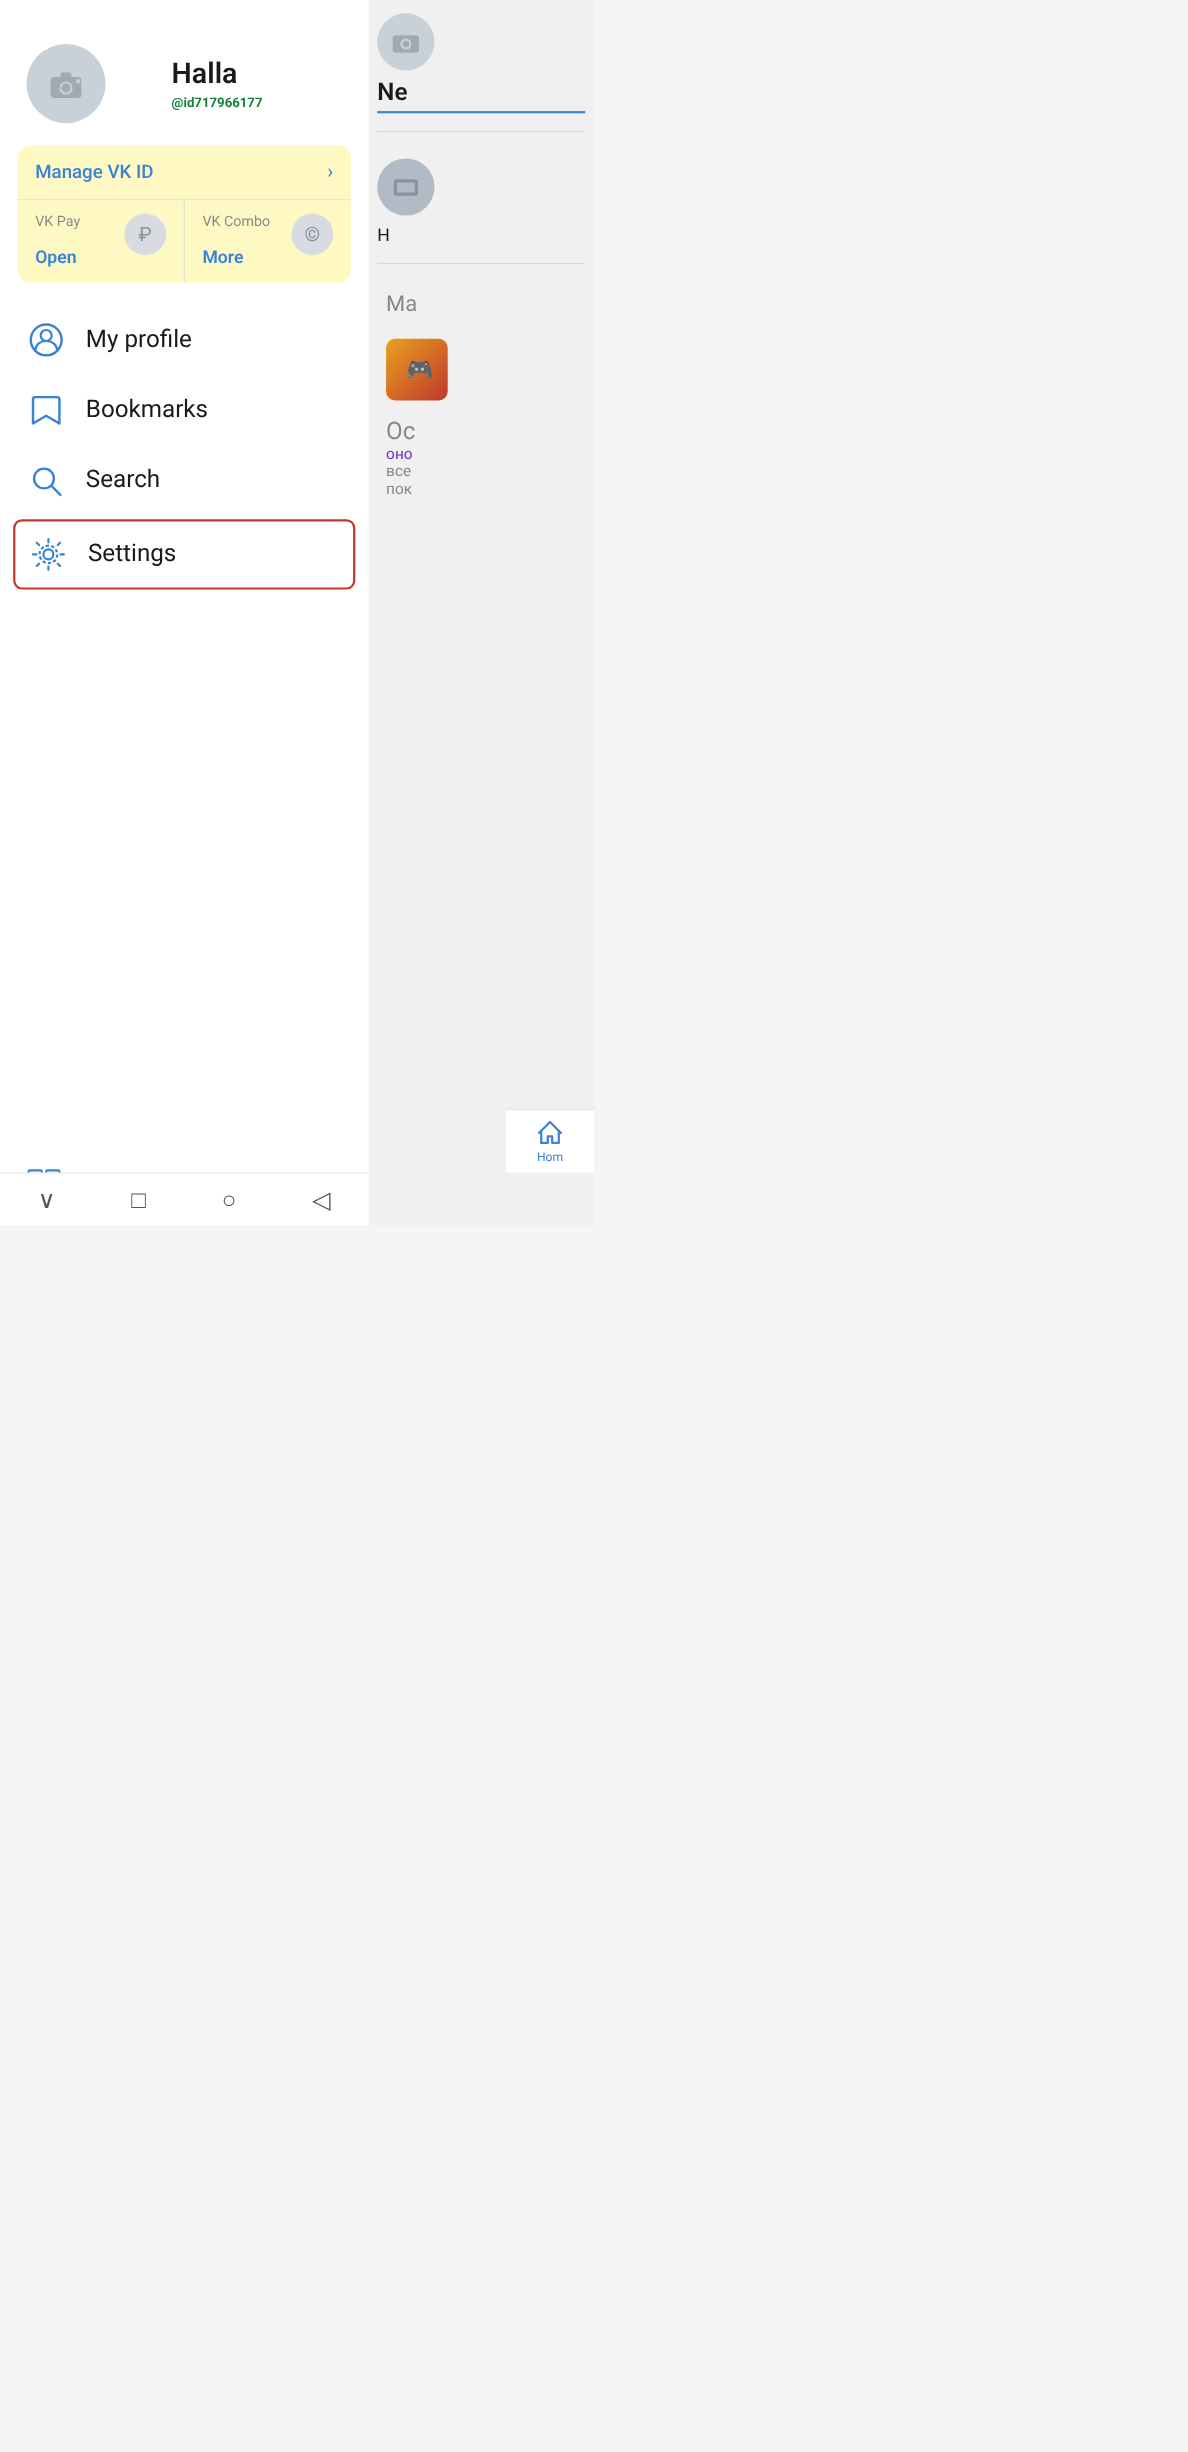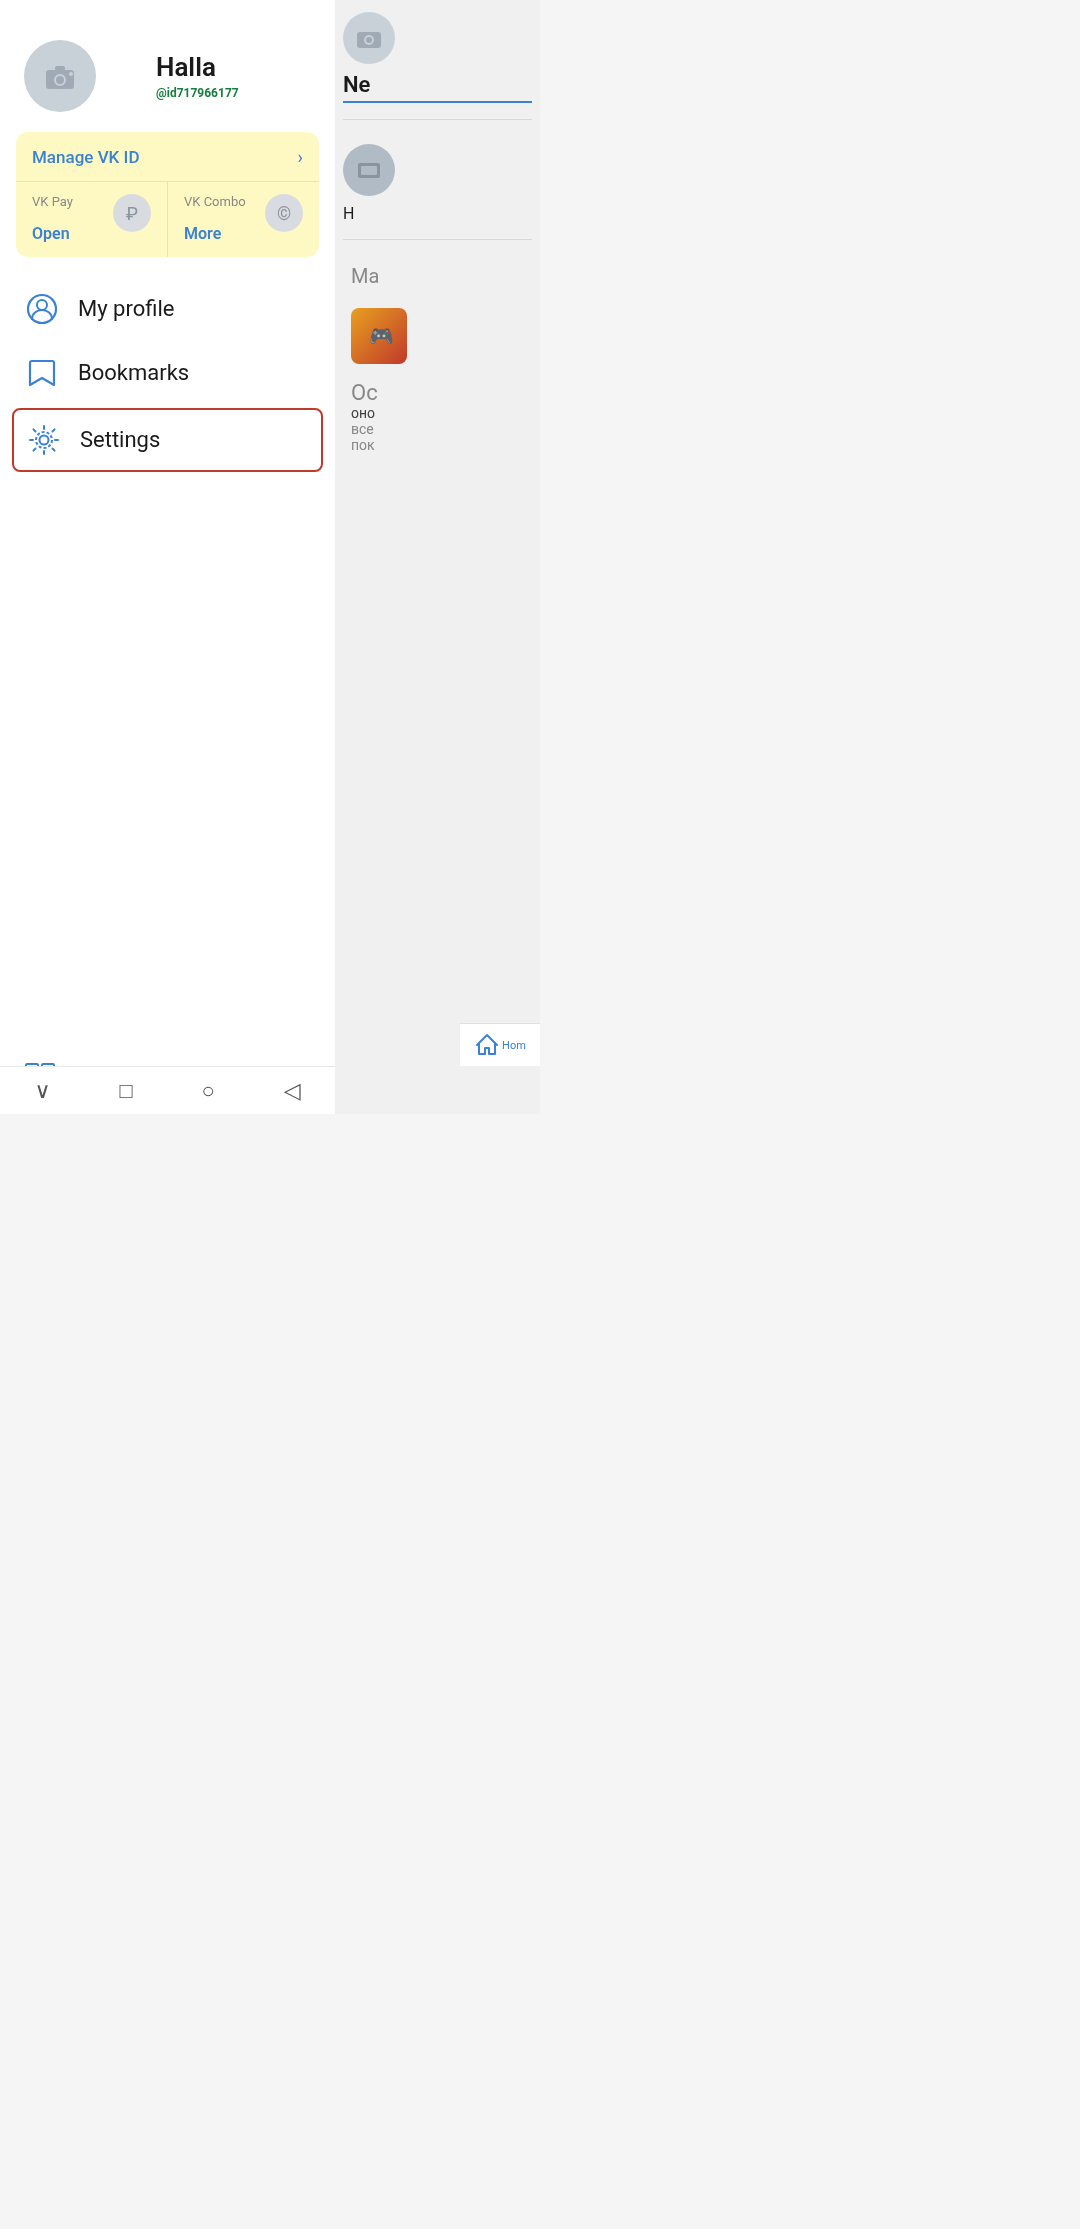--- a/index.html
+++ b/index.html
@@ -310,21 +310,21 @@
 
     .right-text-block {
       padding: 4px 8px;
     }
 
     .right-os-text {
       font-size: 22px;
       color: #888;
     }
 
-    .right-ono-text { font-size: 14px; color: #404040; }
+    .right-ono-text { font-size: 14px; color: #6d28d9; }
     .right-vse-text { font-size: 14px; color: #888; }
     .right-pok-text { font-size: 14px; color: #888; }
 
     .right-gray-block {
       margin-top: 8px;
       flex: 1;
       background: #9ea8b0;
     }
 
     
@@ -332,21 +332,21 @@
       position: absolute;
       bottom: 48px;
       right: 0;
       width: 80px;
       background: #ffffff;
       border-top: 1px solid #e0e0e0;
       display: flex;
       align-items: center;
       justify-content: center;
       padding: 8px;
-      flex-direction: row;
+      flex-direction: column;
       gap: 2px;
     }
 
     .home-icon-bottom {
       color: #3a82d6;
       font-size: 26px;
     }
 
     .home-label {
       font-size: 11px;
@@ -425,20 +425,29 @@
 
       <div class="menu-item">
         <div class="menu-item-icon">
           <svg width="30" height="32" viewBox="0 0 30 32" fill="none">
             <path d="M5 4h20a2 2 0 0 1 2 2v22l-12-7-12 7V6a2 2 0 0 1 2-2z" stroke="#3a82d6" stroke-width="2.2" fill="none" stroke-linejoin="round"></path>
           </svg>
         </div>
         <span class="menu-item-label">Bookmarks</span>
       </div>
 
+      <div class="menu-item">
+        <div class="menu-item-icon">
+          <svg width="32" height="32" viewBox="0 0 32 32" fill="none">
+            <circle cx="14" cy="14" r="9" stroke="#3a82d6" stroke-width="2.2" fill="none"></circle>
+            <line x1="21" y1="21" x2="29" y2="29" stroke="#3a82d6" stroke-width="2.2" stroke-linecap="round"></line>
+          </svg>
+        </div>
+        <span class="menu-item-label">Search</span>
+      </div>
 
       <div class="menu-item active">
         <div class="menu-item-icon">
           <svg width="32" height="32" viewBox="0 0 32 32" fill="none">
             <circle cx="16" cy="16" r="4.5" stroke="#3a82d6" stroke-width="2" fill="none"></circle>
             <path d="M16 2v3M16 27v3M2 16h3M27 16h3M5.4 5.4l2.1 2.1M24.5 24.5l2.1 2.1M5.4 26.6l2.1-2.1M24.5 7.5l2.1-2.1" stroke="#3a82d6" stroke-width="2" stroke-linecap="round"></path>
             <circle cx="16" cy="16" r="8" stroke="#3a82d6" stroke-width="2" fill="none" stroke-dasharray="3 2"></circle>
           </svg>
         </div>
         <span class="menu-item-label">Settings</span>

